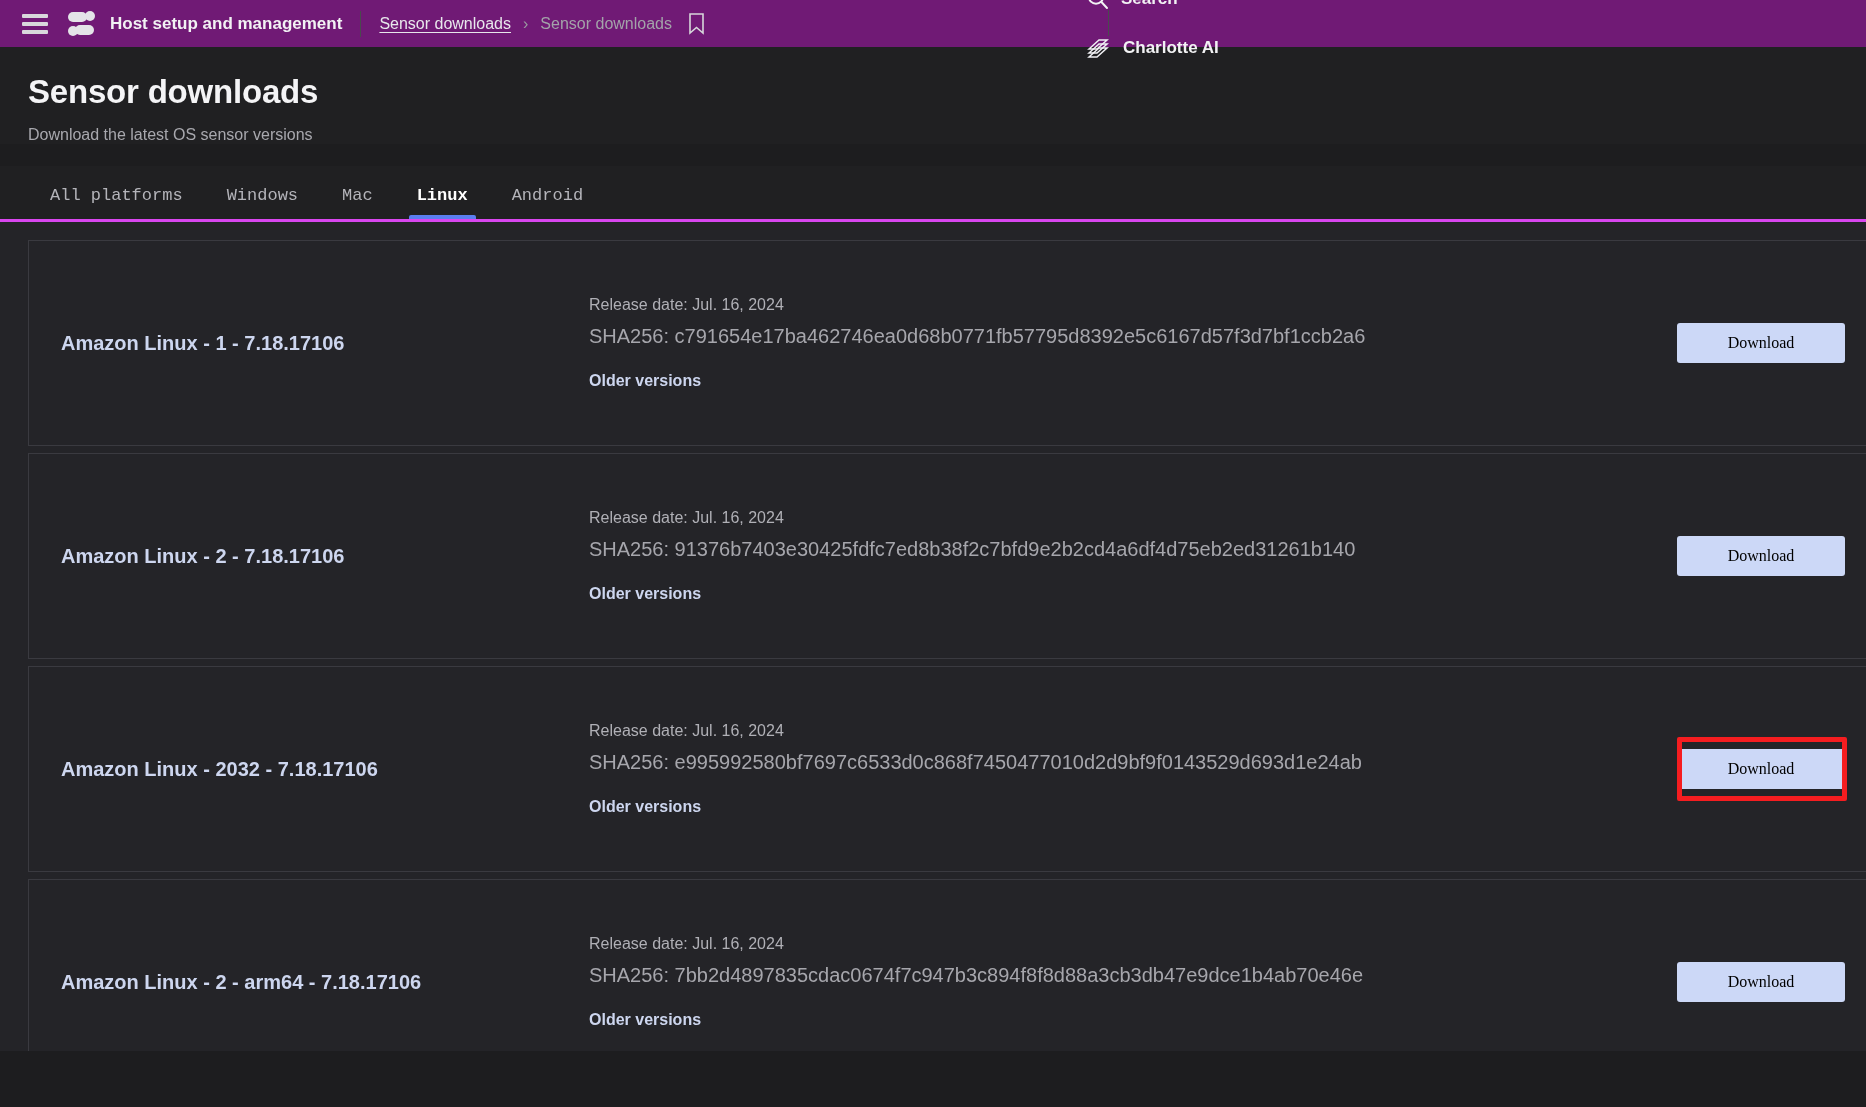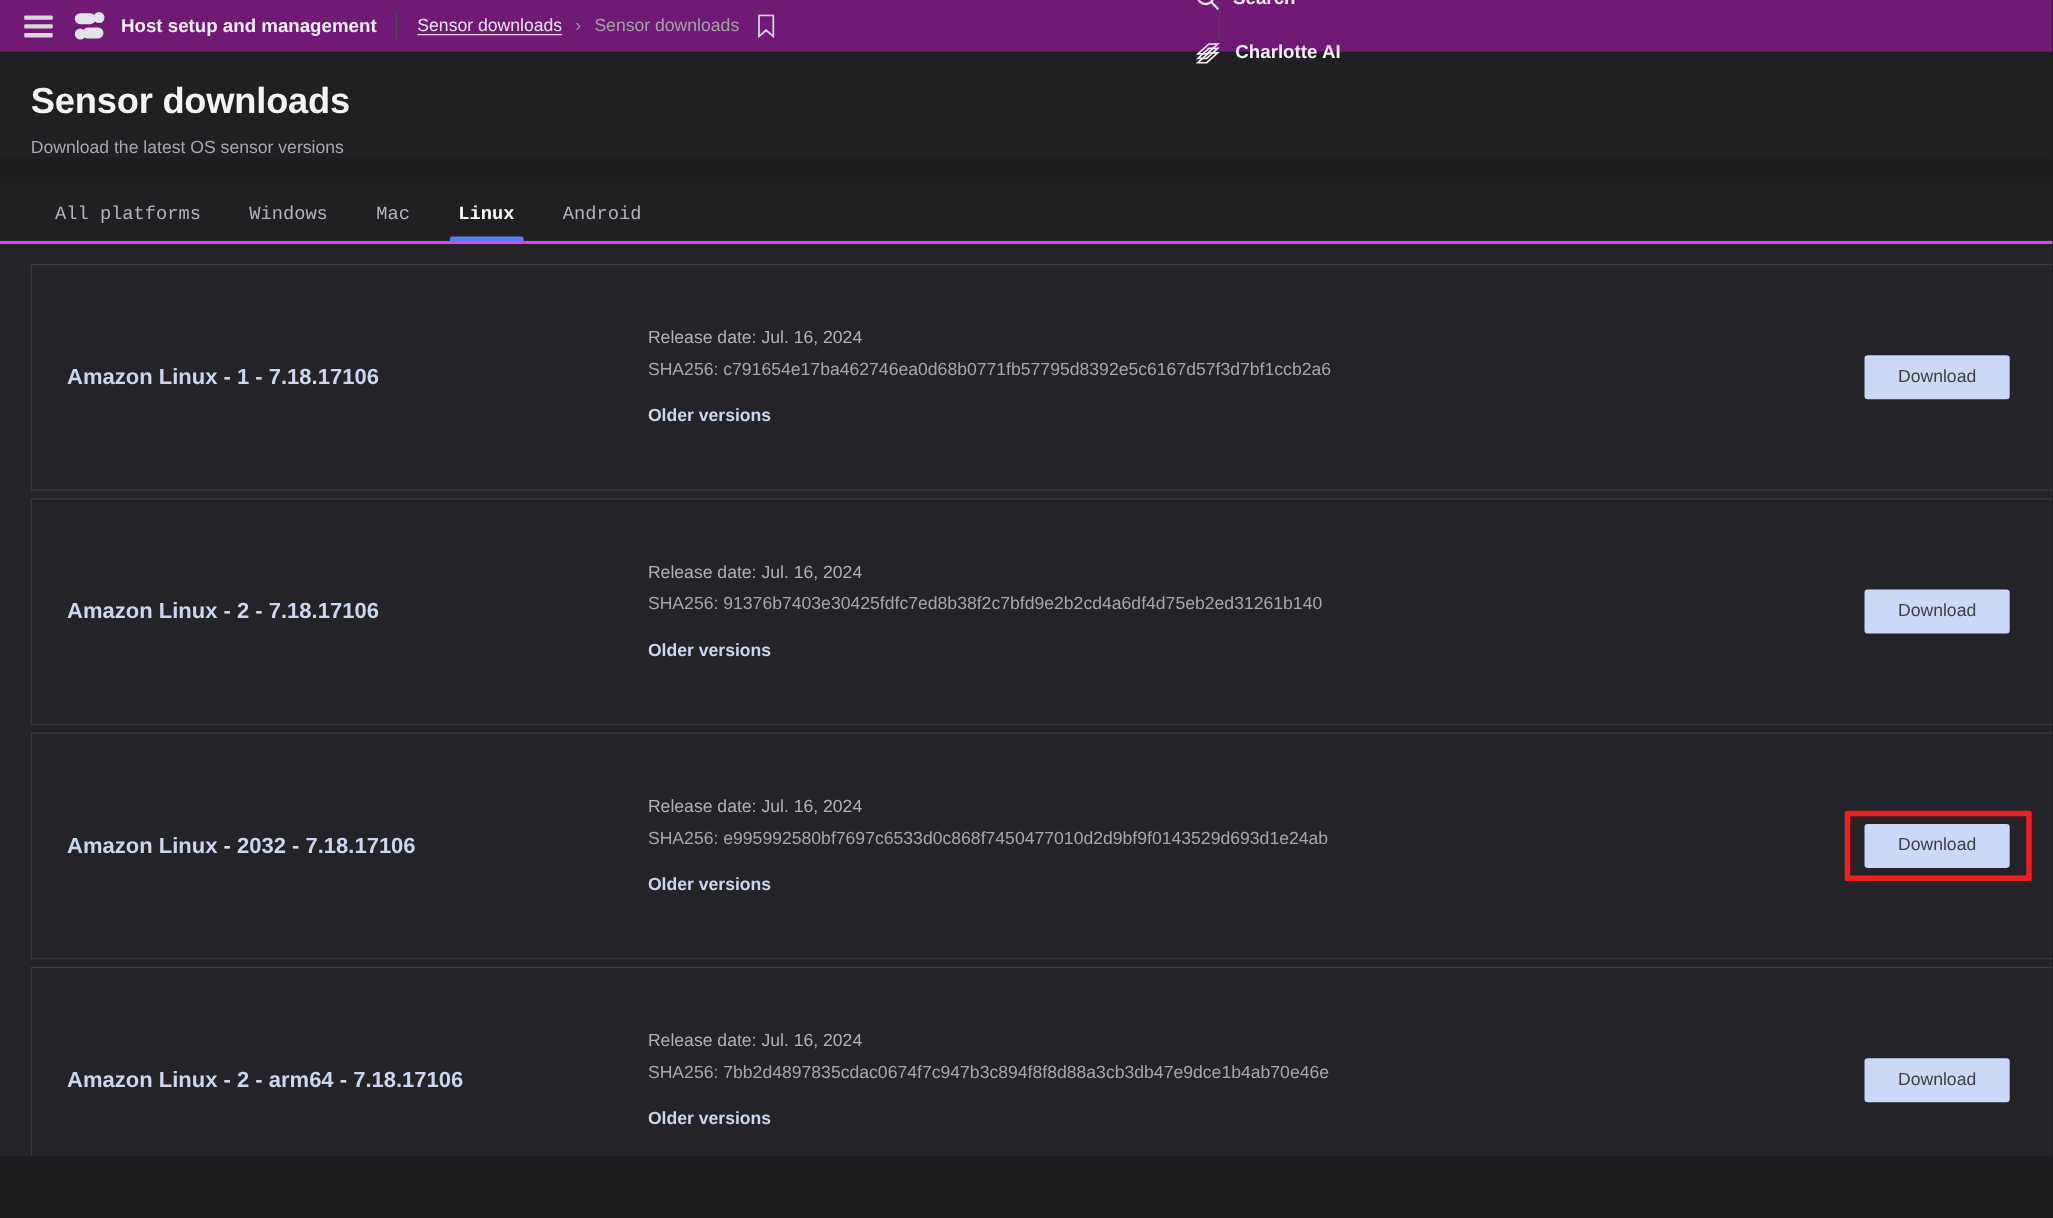--- a/index.html
+++ b/index.html
@@ -216,21 +216,21 @@
   .card-mid {
     flex: 1 1 auto;
     padding-right: 20px;
   }
   .rel-date {
     color: #b0b0b6;
     font-size: 16px;
   }
   .sha {
     color: #a6a6ac;
-    font-size: 16px;
+    font-size: 20px;
     margin-top: 11px;
     white-space: nowrap;
   }
   .older {
     display: inline-block;
     margin-top: 24px;
     color: #cdd6ef;
     font-size: 16px;
     font-weight: bold;
     text-underline-offset: 3px;
@@ -239,28 +239,28 @@
   .dl-wrap {
     width: 210px;
     flex: 0 0 auto;
     display: flex;
     justify-content: center;
     align-items: center;
     position: relative;
   }
   .dl-btn {
     background: #ccd8f7;
-    color: #404040;
+    color: #000000;
     font-size: 16px;
     border: none;
     border-radius: 3px;
-    width: 132px;
+    width: 168px;
     height: 40px;
     cursor: pointer;
-    font-family: Liberation Sans, sans-serif;
+    font-family: Liberation Serif, serif;
   }
   .highlight-box {
     position: absolute;
     left: 21px;
     top: -12px;
     width: 170px;
     height: 64px;
     border: 5px solid #f51d20;
     border-radius: 2px;
     pointer-events: none;

